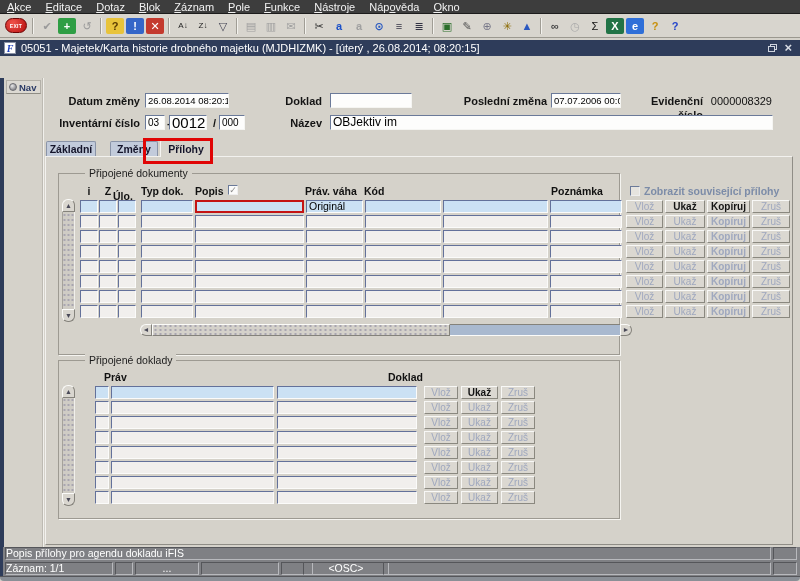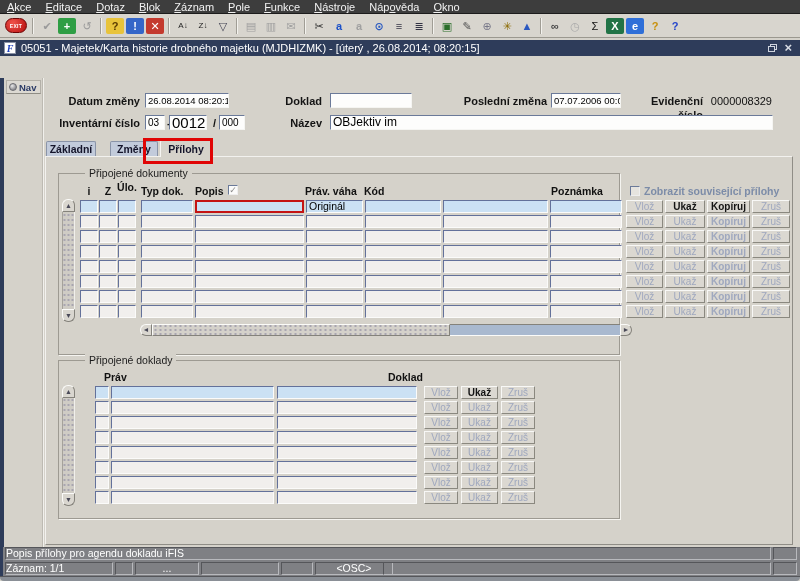--- a/index.html
+++ b/index.html
@@ -242,21 +242,21 @@
     <div class="redbox"></div>
 
     <div class="mainpanel"></div>
 
     <div class="groupbox" style="left:58px;top:95px;width:562px;height:182px">
       <span class="grouplabel">Připojené dokumenty</span>
     </div>
 
     <span class="thead" style="left:80px;top:107px;width:18px;text-align:center">i</span>
     <span class="thead" style="left:99px;top:107px;width:18px;text-align:center">Z</span>
-    <span class="thead" style="left:113px;top:103px;width:28px;text-align:center">Úlo.</span>
+    <span class="thead" style="left:113px;top:112px;width:28px;">Úlo.</span>
     <span class="thead" style="left:141px;top:107px">Typ dok.</span>
     <span class="thead" style="left:195px;top:107px">Popis</span>
     <span class="cbx" style="left:228px;top:107px">✓</span>
     <span class="thead" style="left:305px;top:107px">Práv. váha</span>
     <span class="thead" style="left:364px;top:107px">Kód</span>
     <span class="thead" style="left:457px;top:122px">Soubor</span>
     <span class="thead" style="left:551px;top:107px">Poznámka</span>
 
     <span class="cbx" style="left:630px;top:108px;background:#e6e4df"></span>
     <span class="related-label" style="left:644px;top:107px">Zobrazit související přílohy</span>
@@ -481,19 +481,19 @@
     <div class="sline" style="top:0">
       <span class="spanel" style="left:2px;width:766px">Popis přílohy pro agendu dokladu iFIS</span>
       <span class="spanel" style="left:770px;width:24px"></span>
     </div>
     <div class="sline" style="top:15px">
       <span class="spanel" style="left:2px;width:108px">Záznam: 1/1</span>
       <span class="spanel" style="left:112px;width:18px"></span>
       <span class="spanel center" style="left:132px;width:64px">...</span>
       <span class="spanel" style="left:198px;width:78px"></span>
       <span class="spanel" style="left:278px;width:32px"></span>
-      <span class="spanel center" style="left:312px;width:78px">&lt;OSC&gt;</span>
+      <span class="spanel center" style="left:300px;width:86px">&lt;OSC&gt;</span>
       <span class="spanel" style="left:380px;width:388px"></span>
       <span class="spanel" style="left:770px;width:24px"></span>
     </div>
   </div>
   <div class="bottomframe"></div>
 </div>
 
 </body></html>

